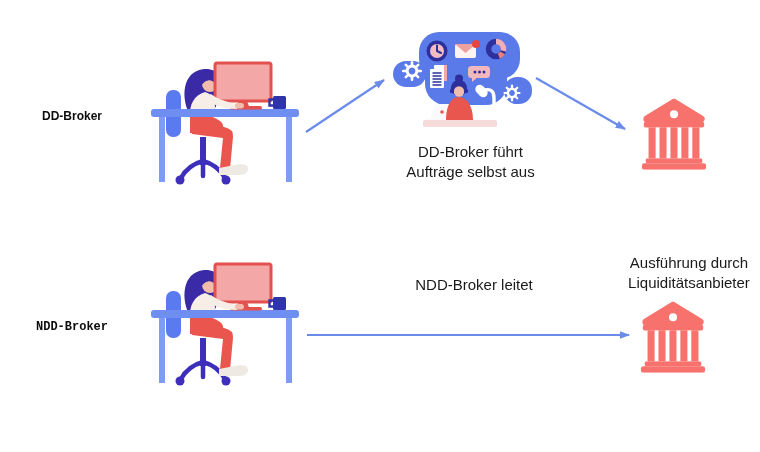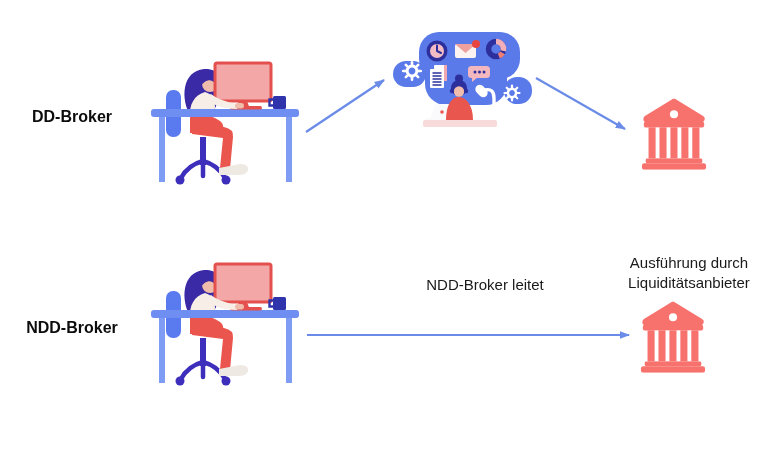--- a/index.html
+++ b/index.html
@@ -2,21 +2,21 @@
 <html><head>
 <meta charset="utf-8">
 <style>
   html,body{margin:0;padding:0;background:#fff;}
   .canvas{
     position:relative;width:760px;height:452px;background:#ffffff;overflow:hidden;
     font-family:"Liberation Sans","DejaVu Sans",sans-serif;color:#111;
   }
   .abs{position:absolute;display:block;}
   .label{
-    position:absolute;text-align:center;font-weight:bold;font-size:16px;line-height:19px;color:#0c0c0c;
+    position:absolute;text-align:center;font-weight:bold;font-size:12px;line-height:19px;color:#0c0c0c;
   }
   .caption{
     position:absolute;text-align:center;font-weight:normal;font-size:15px;line-height:19.5px;color:#1a1a1a;
   }
   .arrow line{stroke:#6a8ce8;stroke-width:2.2;}
   .defs{position:absolute;width:0;height:0;overflow:hidden;}
 </style>
 </head>
 <body>
 
@@ -162,38 +162,42 @@
       <circle cx="83" cy="44" r="1.5" fill="#2c2f9c"></circle>
       <circle cx="87.5" cy="44" r="1.5" fill="#2c2f9c"></circle>
       <circle cx="92" cy="44" r="1.5" fill="#2c2f9c"></circle>
     </g>
 
     <g>
       <use href="#gearw" xlink:href="#gearw" transform="translate(120 65) scale(0.85)"></use>
     </g>
   </svg>
 
+  <div class="caption" style="left:383px;top:142px;width:175px;">
+    <div>DD-Broker führt</div>
+    <div>Aufträge selbst aus</div>
+  </div>
 
   <svg class="abs arrow" style="left:530px;top:72px" width="104" height="66" viewBox="0 0 104 66">
     <line x1="6" y1="6" x2="95" y2="57" marker-end="url(#ah)"></line>
   </svg>
 
   <svg class="abs" style="left:641px;top:96px" width="66" height="76" viewBox="0 0 70 76">
     <use href="#bank" xlink:href="#bank"></use>
   </svg>
 
-  <div class="label" style="left:2px;top:318px;width:140px;">
+  <div class="label" style="left:2px;top:318px;width:140px;font-family:Liberation Mono, monospace;">
     <div>NDD-Broker</div>
   </div>
 
   <svg class="abs" style="left:150px;top:260px" width="150" height="135" viewBox="0 0 150 135">
     <use href="#person-desk" xlink:href="#person-desk"></use>
   </svg>
 
-  <div class="caption" style="left:400px;top:275px;width:170px;">
+  <div class="caption" style="left:389px;top:275px;width:170px;">
     <div>NDD-Broker leitet</div>
   </div>
 
   <svg class="abs arrow" style="left:302px;top:327px" width="336" height="16" viewBox="0 0 336 16">
     <line x1="5" y1="8" x2="327" y2="8" marker-end="url(#ah)"></line>
   </svg>
 
   <div class="caption" style="left:608px;top:253px;width:162px;">
     <div>Ausführung durch</div>
     <div>Liquiditätsanbieter</div>

